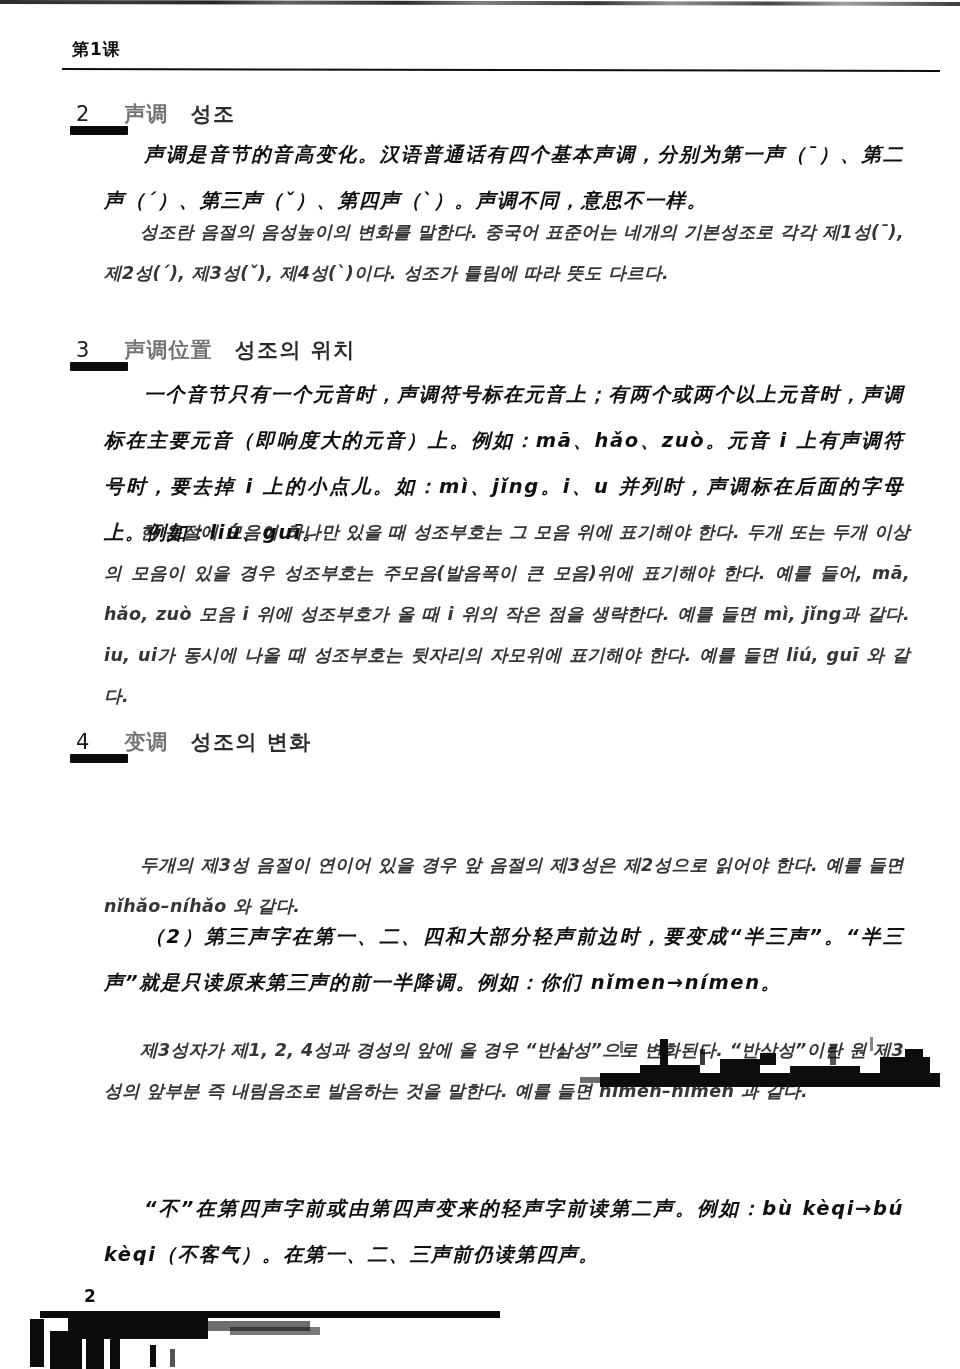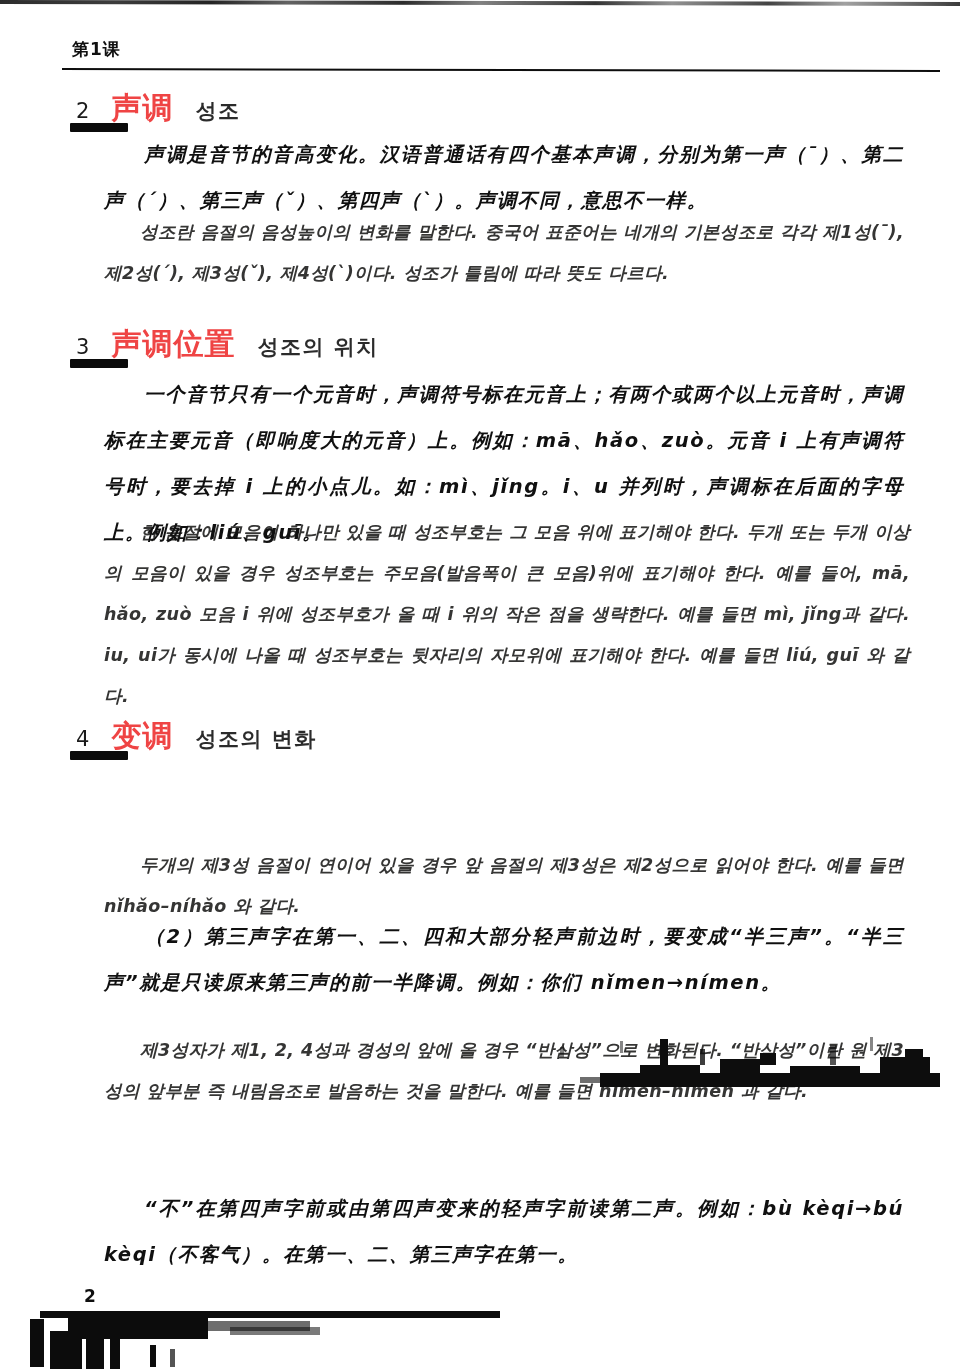--- a/index.html
+++ b/index.html
@@ -90,34 +90,35 @@
     position: absolute;
     left: -4px;
     bottom: -9px;
     width: 58px;
     height: 9px;
     background: #0b0b0b;
     border-radius: 1px;
   }
   .sec-cn {
     display: inline-block;
-    font-size: 30px;
+    font-size: 21px;
     font-weight: 700;
     letter-spacing: 1px;
-    margin-left: 16px;
-    color: #ef4444;
+    margin-left: 29px;
+    color: #737373;
   }
   .sec-kr {
     display: inline-block;
     font-size: 21px;
     font-weight: 600;
     letter-spacing: 1.5px;
     margin-left: 22px;
     color: #1b1b1b;
     opacity: .93;
+    margin-top: 12px;
   }
 
   
   .para {
     position: absolute;
     left: 104px;
     width: 800px;
     font-style: italic;
   }
   .para.cn {
@@ -192,21 +193,21 @@
   </div>
 
 
   <div class="para kr" style="top:845px;"><span class="ind"></span><span>두개의 제3성 음절이 연이어 있을 경우 앞 음절의 제3성은 제2성으로 읽어야 한다. 예를 들면 nǐhǎo–níhǎo 와 같다.</span></div>
 
   <div class="para cn" style="top:914px;"><span class="ind"></span><span>（2）第三声字在第一、二、四和大部分轻声前边时，要变成“半三声”。“半三声”就是只读原来第三声的前一半降调。例如：你们 nǐmen→nímen。</span></div>
 
   <div class="para kr" style="top:1030px;"><span class="ind"></span><span>제3성자가 제1, 2, 4성과 경성의 앞에 올 경우 “반삼성”으로 변화된다. “반삼성”이란 원 제3성의 앞부분 즉 내림음조로 발음하는 것을 말한다. 예를 들면 nǐmen–nímen 과 같다.</span></div>
 
 
-  <div class="para cn" style="top:1186px;"><span class="ind"></span><span>“不”在第四声字前或由第四声变来的轻声字前读第二声。例如：bù kèqi→bú kèqi（不客气）。在第一、二、第三声字在第一。</span></div>
+  <div class="para cn" style="top:1186px;"><span class="ind"></span><span>“不”在第四声字前或由第四声变来的轻声字前读第二声。例如：bù kèqi→bú kèqi（不客气）。在第一、二、三声前仍读第四声。</span></div>
 
   <div class="page-num">2</div>
 
   <div class="edge-smudge">
     <div class="es-b" style="left:10px;  top:6px;   width:480px; height:7px;"></div>
     <div class="es-b" style="left:38px;  top:12px;  width:140px; height:22px;"></div>
     <div class="es-b" style="left:0px;   top:14px;  width:14px;  height:48px;"></div>
     <div class="es-b" style="left:20px;  top:26px;  width:32px;  height:38px;"></div>
     <div class="es-b" style="left:56px;  top:30px;  width:18px;  height:34px;"></div>
     <div class="es-b" style="left:80px;  top:34px;  width:10px;  height:30px;"></div>

